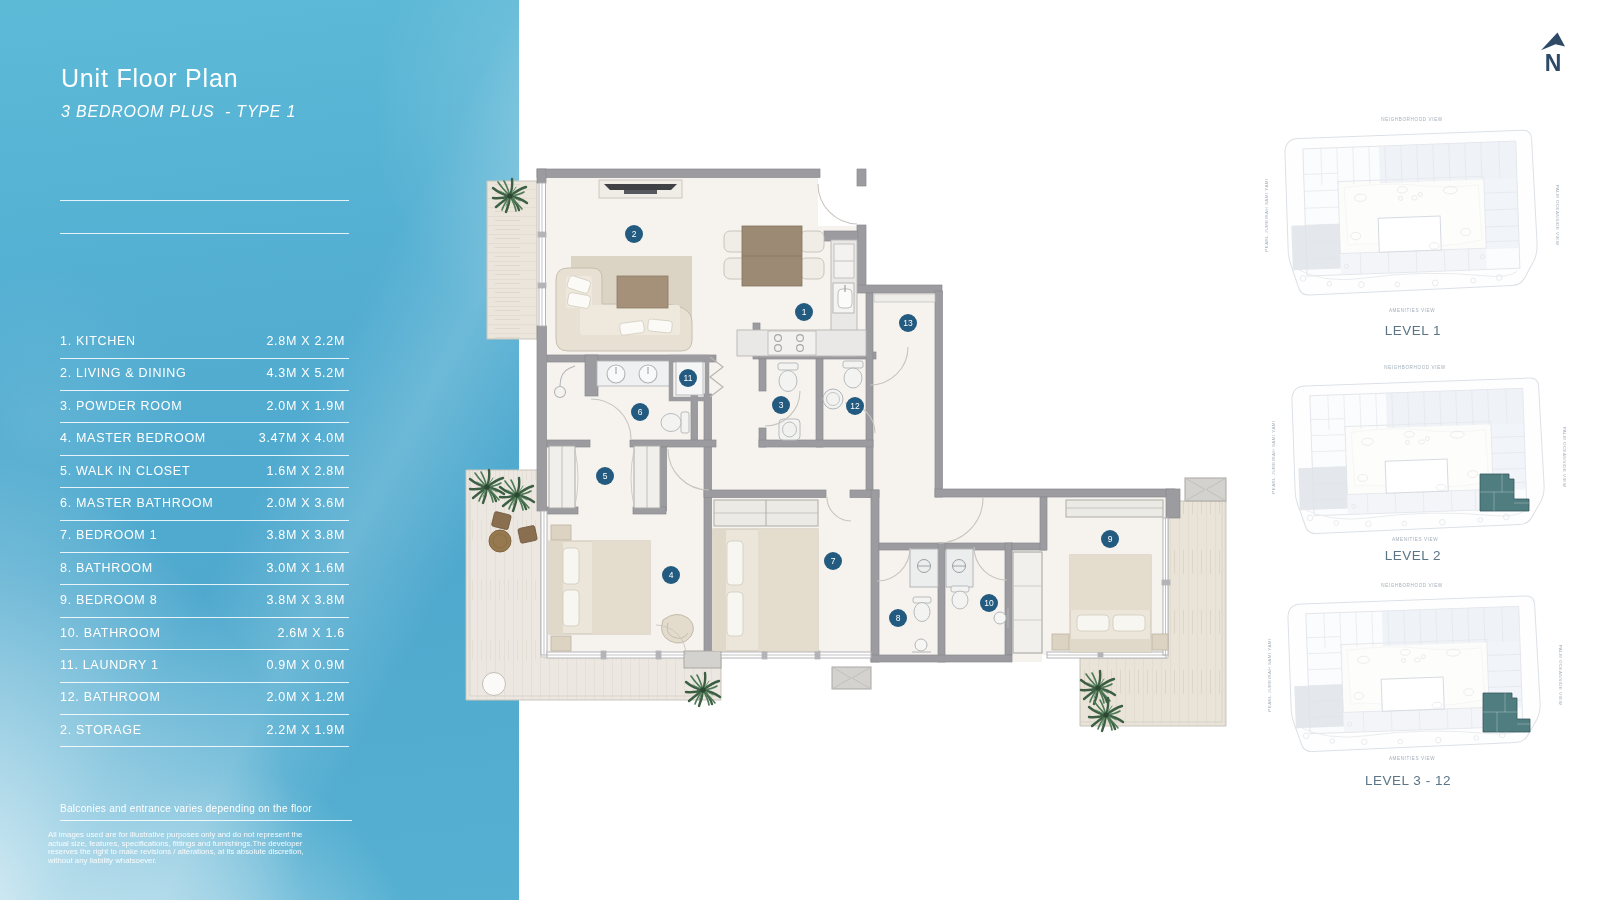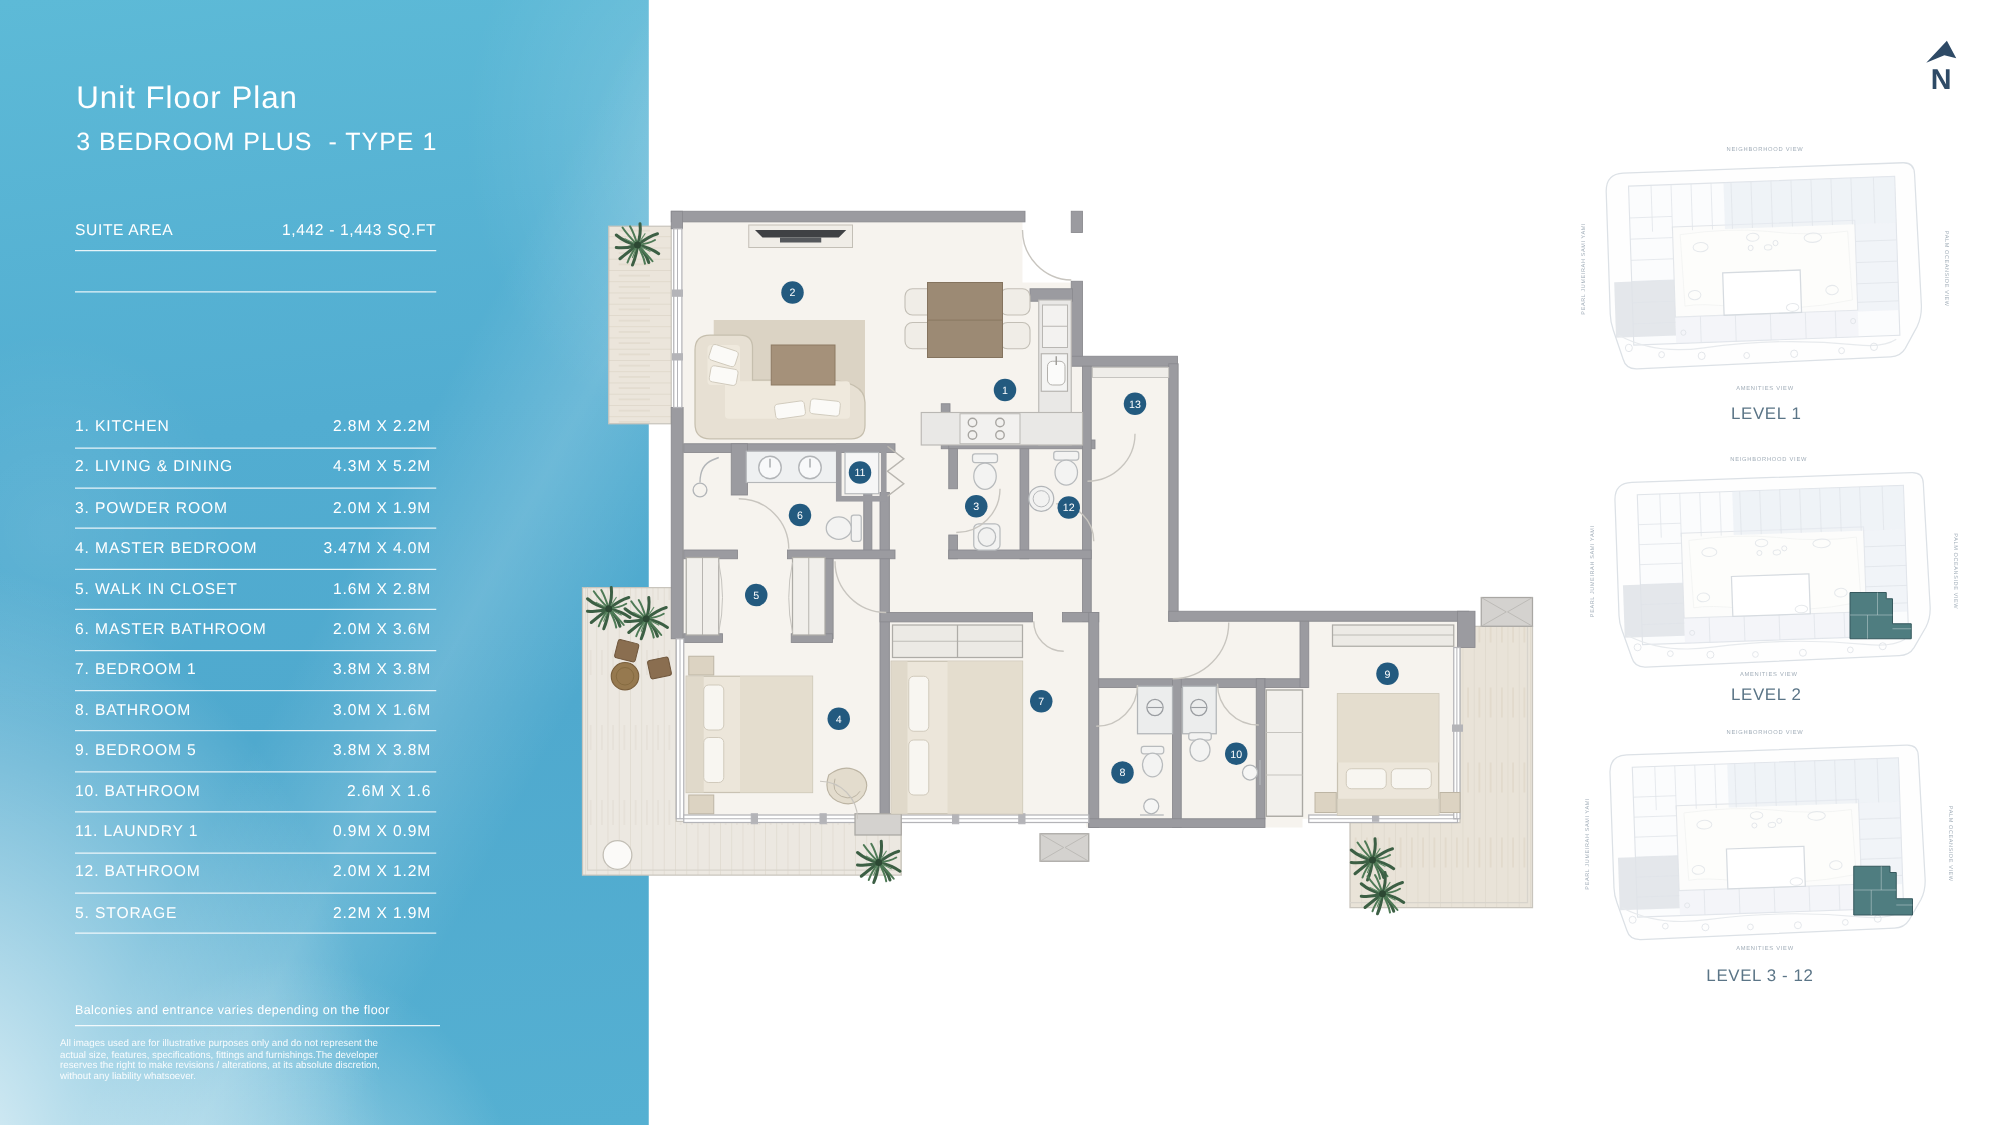--- a/index.html
+++ b/index.html
@@ -6,21 +6,21 @@
     font-family:"Liberation Sans",sans-serif;overflow:hidden;}
   .sidebar{position:absolute;left:0;top:0;width:519px;height:900px;color:#fff;
     background:
       radial-gradient(ellipse 70% 55% at -10% 105%, rgba(255,255,255,.85), rgba(255,255,255,0) 100%),
       radial-gradient(ellipse 45% 35% at 45% 115%, rgba(255,255,255,.50), rgba(255,255,255,0) 85%),
       linear-gradient(118deg, rgba(255,255,255,0) 52%, rgba(255,255,255,.16) 64%, rgba(255,255,255,0) 76%),
       radial-gradient(ellipse 40% 25% at 8% 47%, rgba(255,255,255,.09), rgba(255,255,255,0) 70%),
       radial-gradient(ellipse 60% 42% at 110% 12%, rgba(255,255,255,.19), rgba(255,255,255,0) 64%),
       linear-gradient(173deg, #5dbad7 0%, #52add1 38%, #4fa9ce 64%, #55b0d2 100%);}
   .title{position:absolute;left:61px;top:64px;font-size:25px;letter-spacing:0.8px;font-weight:400;}
-  .subtitle{position:absolute;left:61px;top:103px;font-size:20px;letter-spacing:0.8px;}
+  .subtitle{position:absolute;left:61px;top:103px;font-size:16px;letter-spacing:0.8px;font-style:italic;}
   .arearow{position:absolute;left:60px;width:289px;height:33px;font-size:12.5px;letter-spacing:0.5px;}
   .arearow .lab{position:absolute;left:0;top:10px;}
   .arearow .val{position:absolute;right:0;top:10px;}
   .sep{position:absolute;left:60px;width:289px;height:1px;background:rgba(255,255,255,.85);}
   .listrow{position:absolute;left:60px;width:285px;font-size:12.5px;letter-spacing:.7px;}
   .listrow .lab{position:absolute;left:0;top:0;}
   .listrow .val{position:absolute;right:0;top:0;margin-left:18px;}
   .note1{position:absolute;left:60px;top:803px;font-size:10px;letter-spacing:.3px;}
   .note2{position:absolute;left:48px;top:831px;width:320px;font-size:7.8px;line-height:8.7px;
     letter-spacing:0px;color:rgba(255,255,255,.92);}
@@ -29,24 +29,20 @@
 </style>
 </head>
 <body>
 
 <div class="sidebar">
 
   <div class="title">Unit Floor Plan</div>
 
   <div class="subtitle">3 BEDROOM PLUS&nbsp; - TYPE 1</div>
 
-  <div class="arearow" style="top:167px">
-      <span class="lab">SUITE AREA</span>
-      <span class="val">1,442 - 1,443 SQ.FT</span>
-    </div>
   <div class="sep" style="top:200px"></div>
 
   <div class="sep" style="top:233px"></div>
 
 
   <div class="listrow" style="top:334px">
       <span class="lab">1. KITCHEN</span>
       <span class="val">2.8M X 2.2M</span>
     </div>
   <div class="sep" style="top:358px"></div>
@@ -87,21 +83,21 @@
     </div>
   <div class="sep" style="top:552px"></div>
 
   <div class="listrow" style="top:561px">
       <span class="lab">8. BATHROOM</span>
       <span class="val">3.0M X 1.6M</span>
     </div>
   <div class="sep" style="top:584px"></div>
 
   <div class="listrow" style="top:593px">
-      <span class="lab">9. BEDROOM 5</span>
+      <span class="lab">9. BEDROOM 8</span>
       <span class="val">3.8M X 3.8M</span>
     </div>
   <div class="sep" style="top:617px"></div>
 
   <div class="listrow" style="top:626px">
       <span class="lab">10. BATHROOM</span>
       <span class="val">2.6M X 1.6</span>
     </div>
   <div class="sep" style="top:649px"></div>
 
@@ -111,21 +107,21 @@
     </div>
   <div class="sep" style="top:682px"></div>
 
   <div class="listrow" style="top:690px">
       <span class="lab">12. BATHROOM</span>
       <span class="val">2.0M X 1.2M</span>
     </div>
   <div class="sep" style="top:714px"></div>
 
   <div class="listrow" style="top:723px">
-      <span class="lab">5. STORAGE</span>
+      <span class="lab">2. STORAGE</span>
       <span class="val">2.2M X 1.9M</span>
     </div>
   <div class="sep" style="top:746px"></div>
 
   <div class="note1">Balconies and entrance varies depending on the floor</div>
   <div class="sep" style="top:820px;width:292px"></div>
 
   <div class="note2">All images used are for illustrative purposes only and do not represent the<br>actual size, features, specifications, fittings and furnishings.The developer<br>reserves the right to make revisions / alterations, at its absolute discretion,<br>without any liability whatsoever.</div>
 </div>
 

